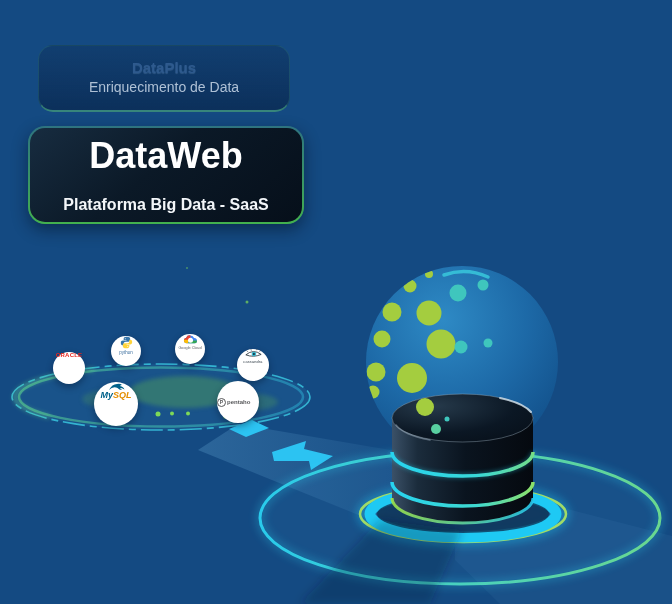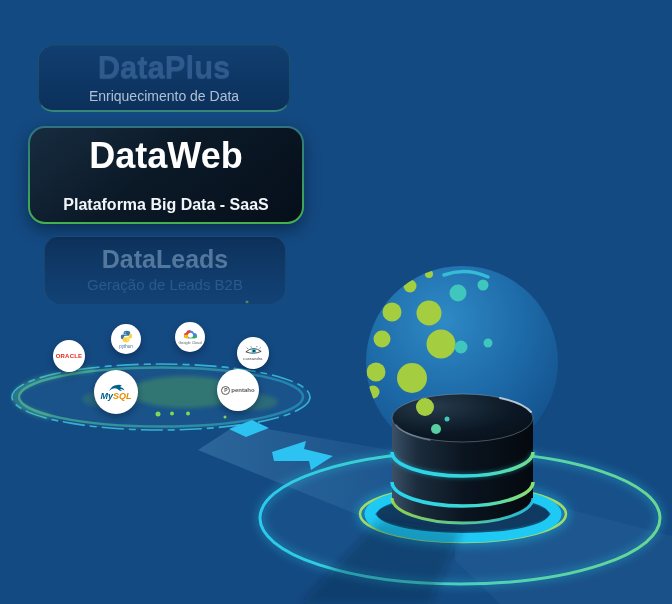--- a/index.html
+++ b/index.html
@@ -18,21 +18,21 @@
   }
   .card-title{font-weight:bold;line-height:1.1;}
   .card-sub{line-height:1.2;}
 
   .card-dataplus{
     left:38px;top:45px;width:250px;height:64px;
     background:linear-gradient(180deg,rgba(16,54,98,.55),rgba(10,42,82,.8));
     border:1px solid rgba(70,160,130,.22);
     border-bottom:2px solid rgba(95,205,135,.5);
   }
-  .card-dataplus .card-title{font-size:31px;color:#2e5a8e;text-shadow:0 1px 1px rgba(140,180,220,.25);text-align:center;}
+  .card-dataplus .card-title{font-size:15px;color:#2e5a8e;text-shadow:0 1px 1px rgba(140,180,220,.25);text-align:center;}
   .card-dataplus .card-sub{font-size:14px;color:#aec0d5;margin-top:3px;}
 
   .card-dataweb{
     left:28px;top:126px;width:272px;height:94px;
     border:2px solid transparent;border-radius:17px;
     background:
       linear-gradient(140deg,#172c40 0%,#0b1927 45%,#060f1a 100%) padding-box,
       linear-gradient(180deg,#2e7380 0%,#43b14e 100%) border-box;
     box-shadow:0 6px 16px rgba(0,10,25,.45);
   }
@@ -43,22 +43,23 @@
     left:44px;top:236px;width:240px;height:66px;
     background:linear-gradient(180deg,rgba(9,34,66,.6),rgba(13,44,84,.25));
     border:1px solid rgba(70,120,170,.2);
   }
   .card-dataleads .card-title{font-size:25px;color:#54779e;}
   .card-dataleads .card-sub{font-size:15px;color:#2f5e95;opacity:.85;margin-top:2px;}
 
   
   .logo{
     position:absolute;background:#ffffff;border-radius:50%;z-index:2;
-    display:flex;flex-direction:column;align-items:center;justify-content:center;
+    display:flex;flex-direction:column;align-items:center;
     box-shadow:0 3px 7px rgba(0,18,40,.4);
+    margin-top:12px;
   }
   .logo-oracle{left:53px;top:340px;width:32px;height:32px;}
   .logo-oracle .lbl{font-size:6px;font-weight:bold;color:#e8261f;letter-spacing:.2px;}
   .logo-python{left:111px;top:324px;width:30px;height:30px;}
   .logo-python .lbl{font-size:4.5px;color:#3b6e9e;margin-top:1px;}
   .logo-gcloud{left:175px;top:322px;width:30px;height:30px;}
   .logo-gcloud .lbl{font-size:3.8px;color:#5f6368;margin-top:1px;}
   .logo-cassandra{left:237px;top:337px;width:32px;height:32px;}
   .logo-cassandra .lbl{font-size:3.8px;color:#2d3a44;margin-top:1px;letter-spacing:.2px;}
   .logo-mysql{left:94px;top:370px;width:44px;height:44px;}
@@ -269,18 +270,14 @@
   <div class="card card-dataplus">
     <div class="card-title">DataPlus</div>
     <div class="card-sub">Enriquecimento de Data</div>
   </div>
 
   <div class="card card-dataweb">
     <div class="card-title">DataWeb</div>
     <div class="card-sub">Plataforma Big Data - SaaS</div>
   </div>
 
-  <div class="card card-dataleads">
-    <div class="card-title">DataLeads</div>
-    <div class="card-sub">Geração de Leads B2B</div>
-  </div>
 
 </div>
 
 </body></html>

